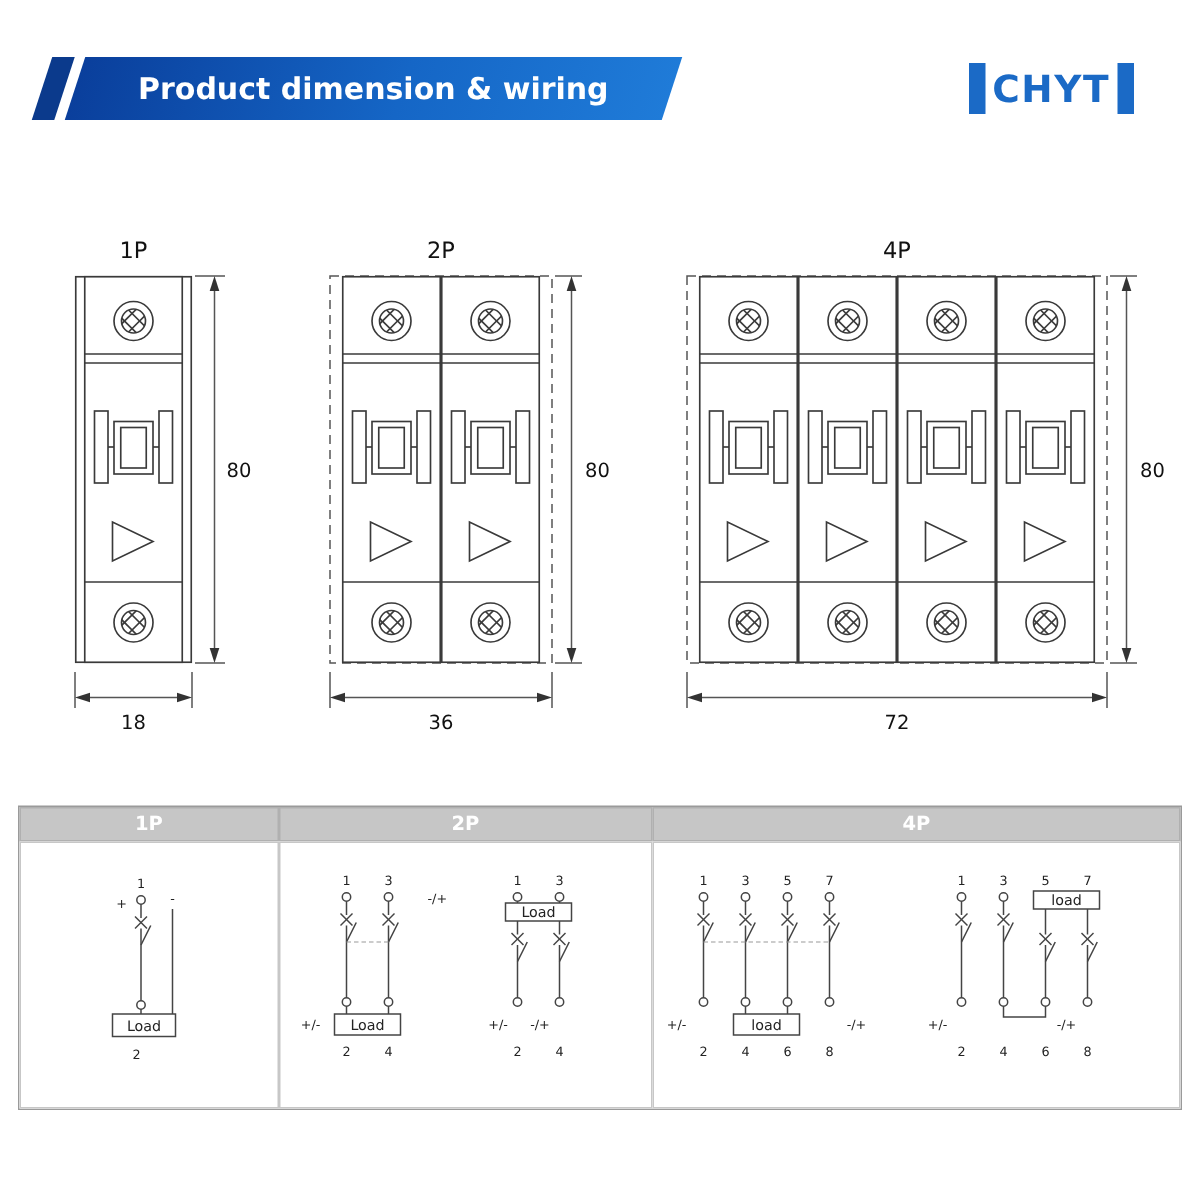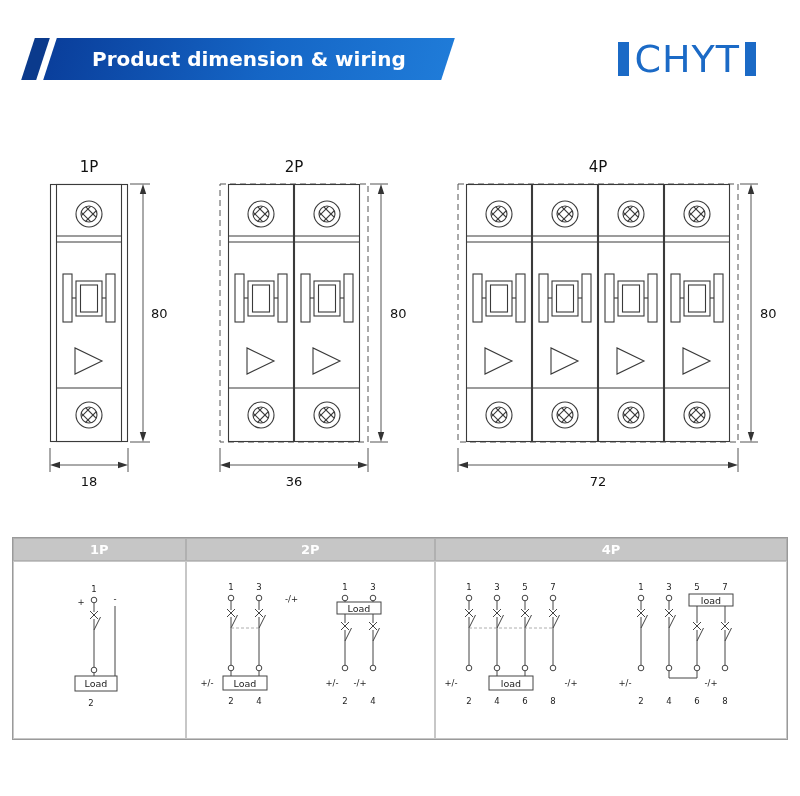--- a/index.html
+++ b/index.html
@@ -9,21 +9,21 @@
   
   .topbar { display:flex; justify-content:space-between; align-items:center;
             padding:38px 44px 0 28px; }
   .banner-wrap { display:flex; align-items:center; gap:7px; }
   .accent { width:15px; height:42px; background:#0b3a8c; transform:skewX(-18deg); }
   .banner { height:42px; background:linear-gradient(90deg,#0a3f9c 0%,#1566c6 55%,#1f7bd8 100%);
             transform:skewX(-18deg); padding:0 42px; display:flex; align-items:center; }
   .banner-text { transform:skewX(18deg); color:#fff; font-size:20px; font-weight:bold; white-space:nowrap; }
   .logo { display:flex; align-items:center; gap:5px; }
   .logo-bar { width:11px; height:34px; background:#1b6ac6; }
-  .logo-text { font-size:38px; font-weight:400; color:#1b6ac6; letter-spacing:1px; line-height:1; }
+  .logo-text { font-size:25px; font-weight:700; color:#1b6ac6; letter-spacing:1px; line-height:1; }
 
   
   .drawings { display:flex; align-items:flex-start; padding-left:46px; margin-top:78px; gap:40px; }
   svg text { font-family:"DejaVu Sans", sans-serif; }
   .lbl { font-size:15px; fill:#111; }
   .dim { font-size:13px; fill:#111; }
   .outline { stroke:#3a3a3a; stroke-width:1.1; fill:none; }
   .thin { stroke:#555; stroke-width:1; fill:none; }
   .dash { stroke:#555; stroke-width:1; fill:none; stroke-dasharray:6 4; }
   .arr { fill:#333; stroke:none; }

